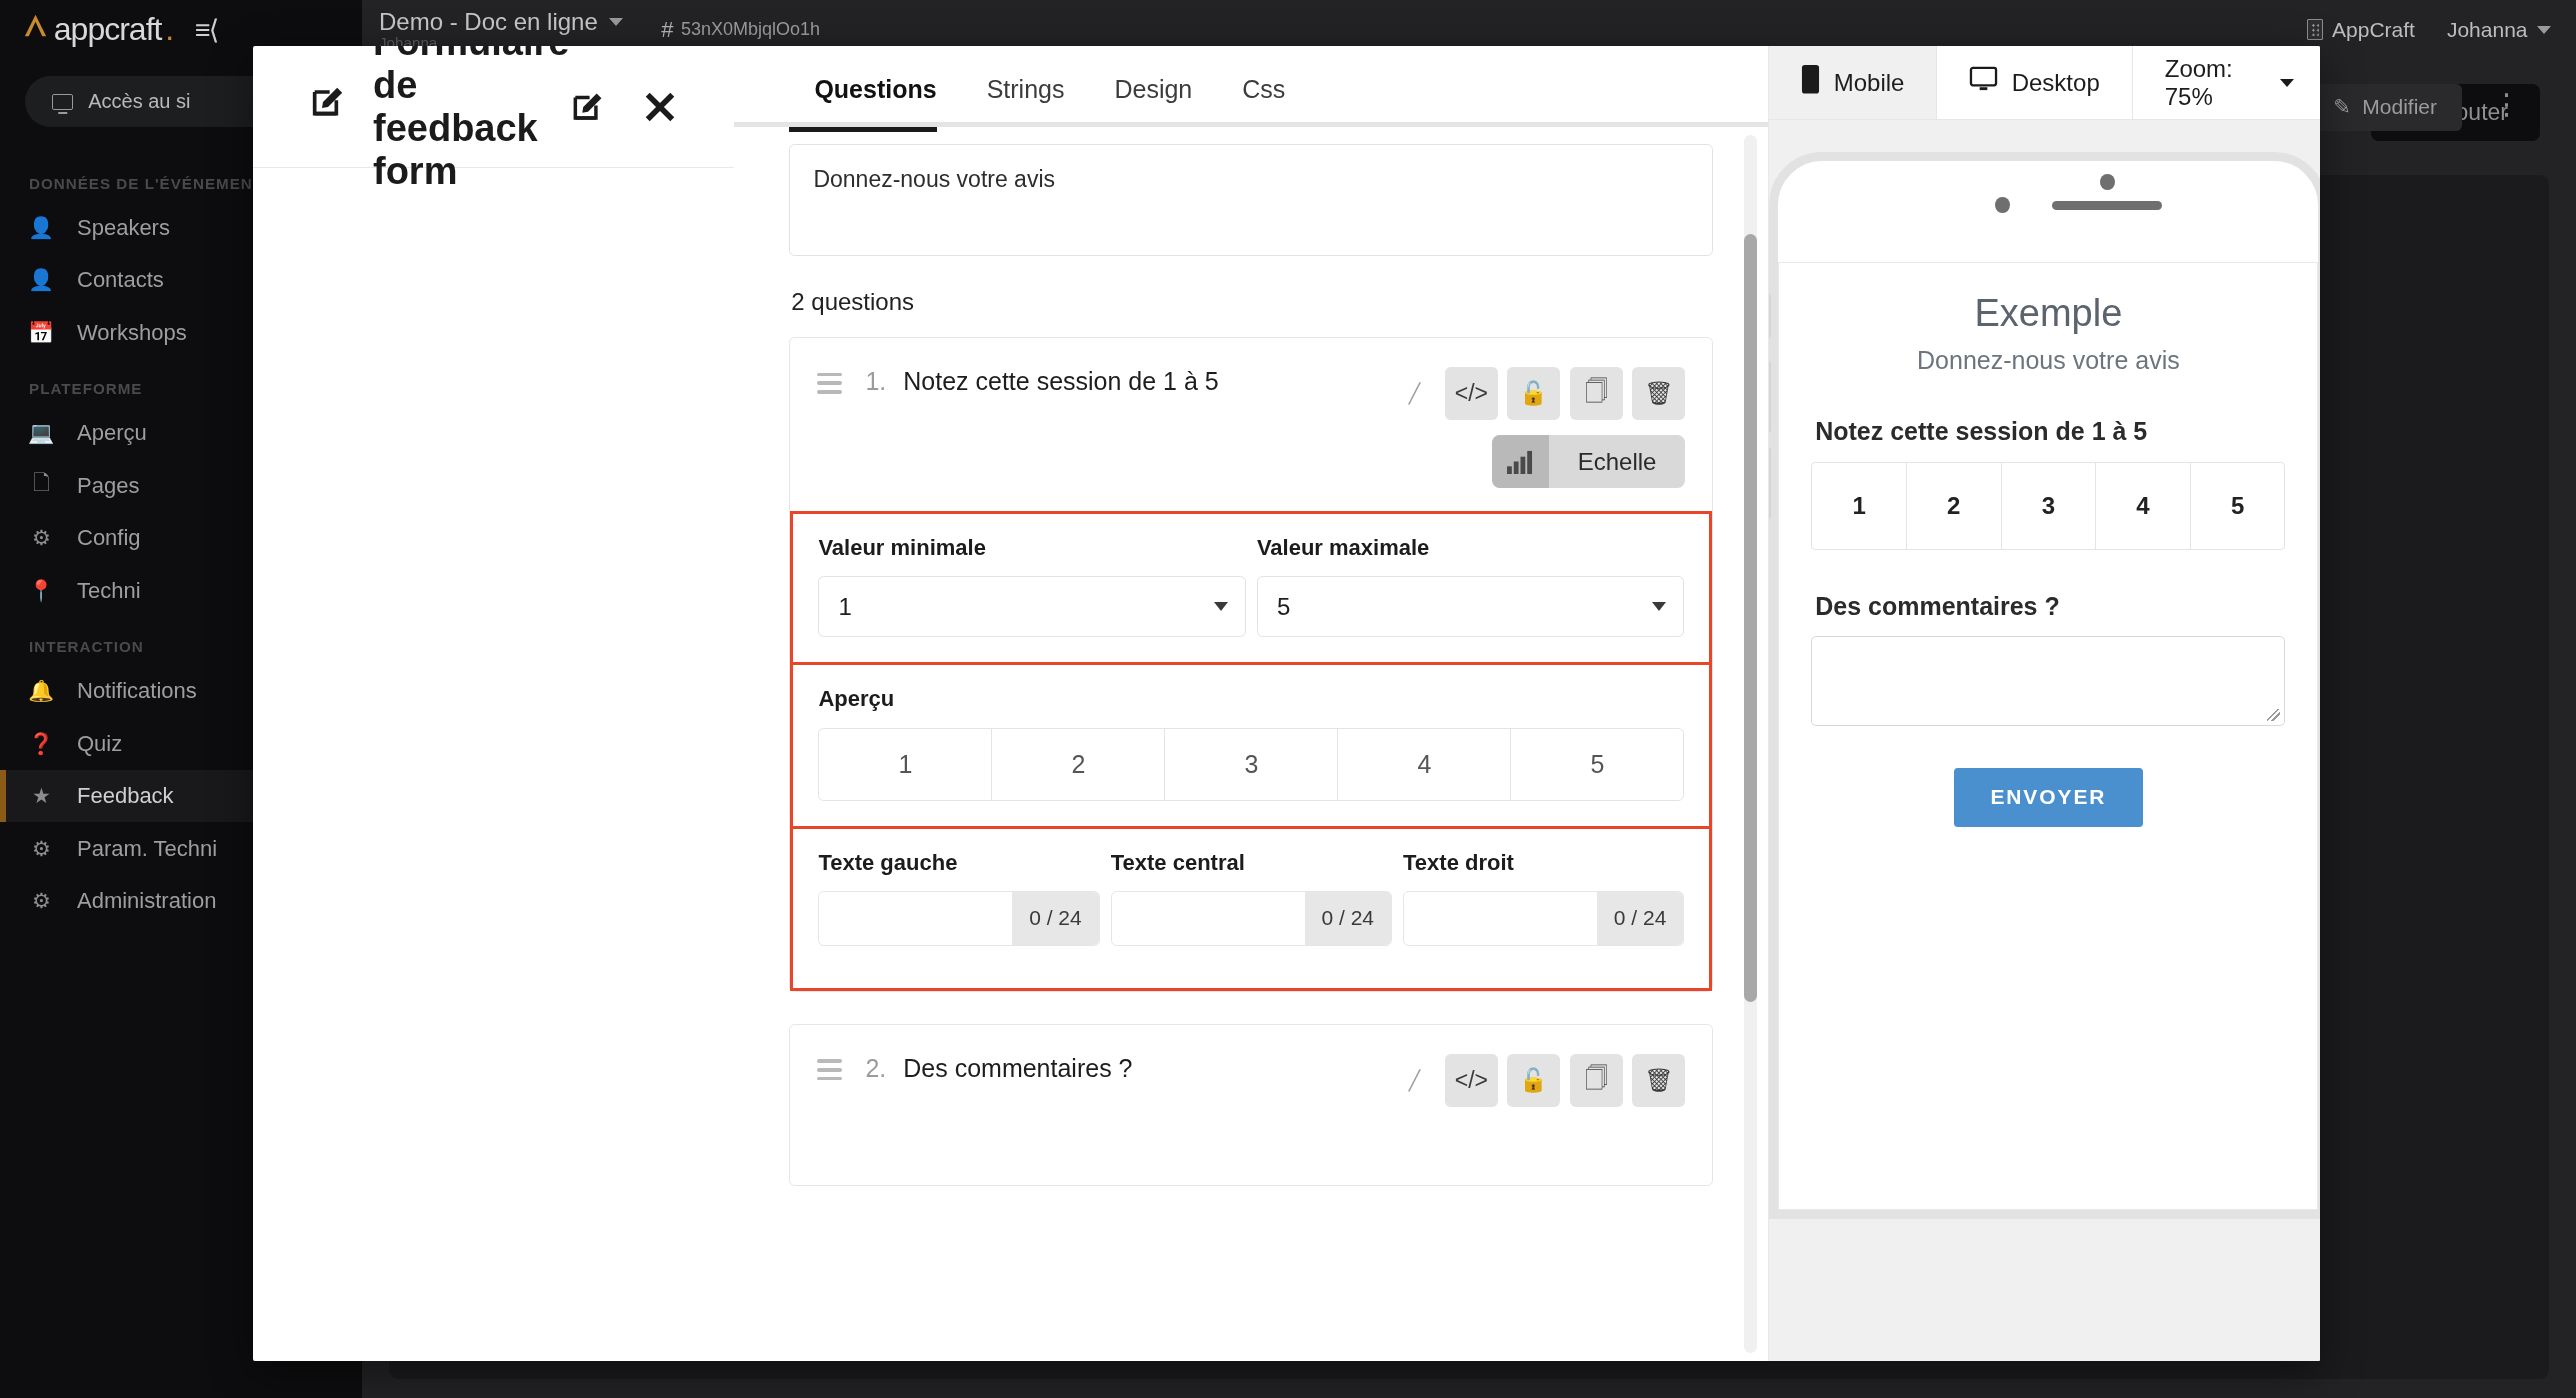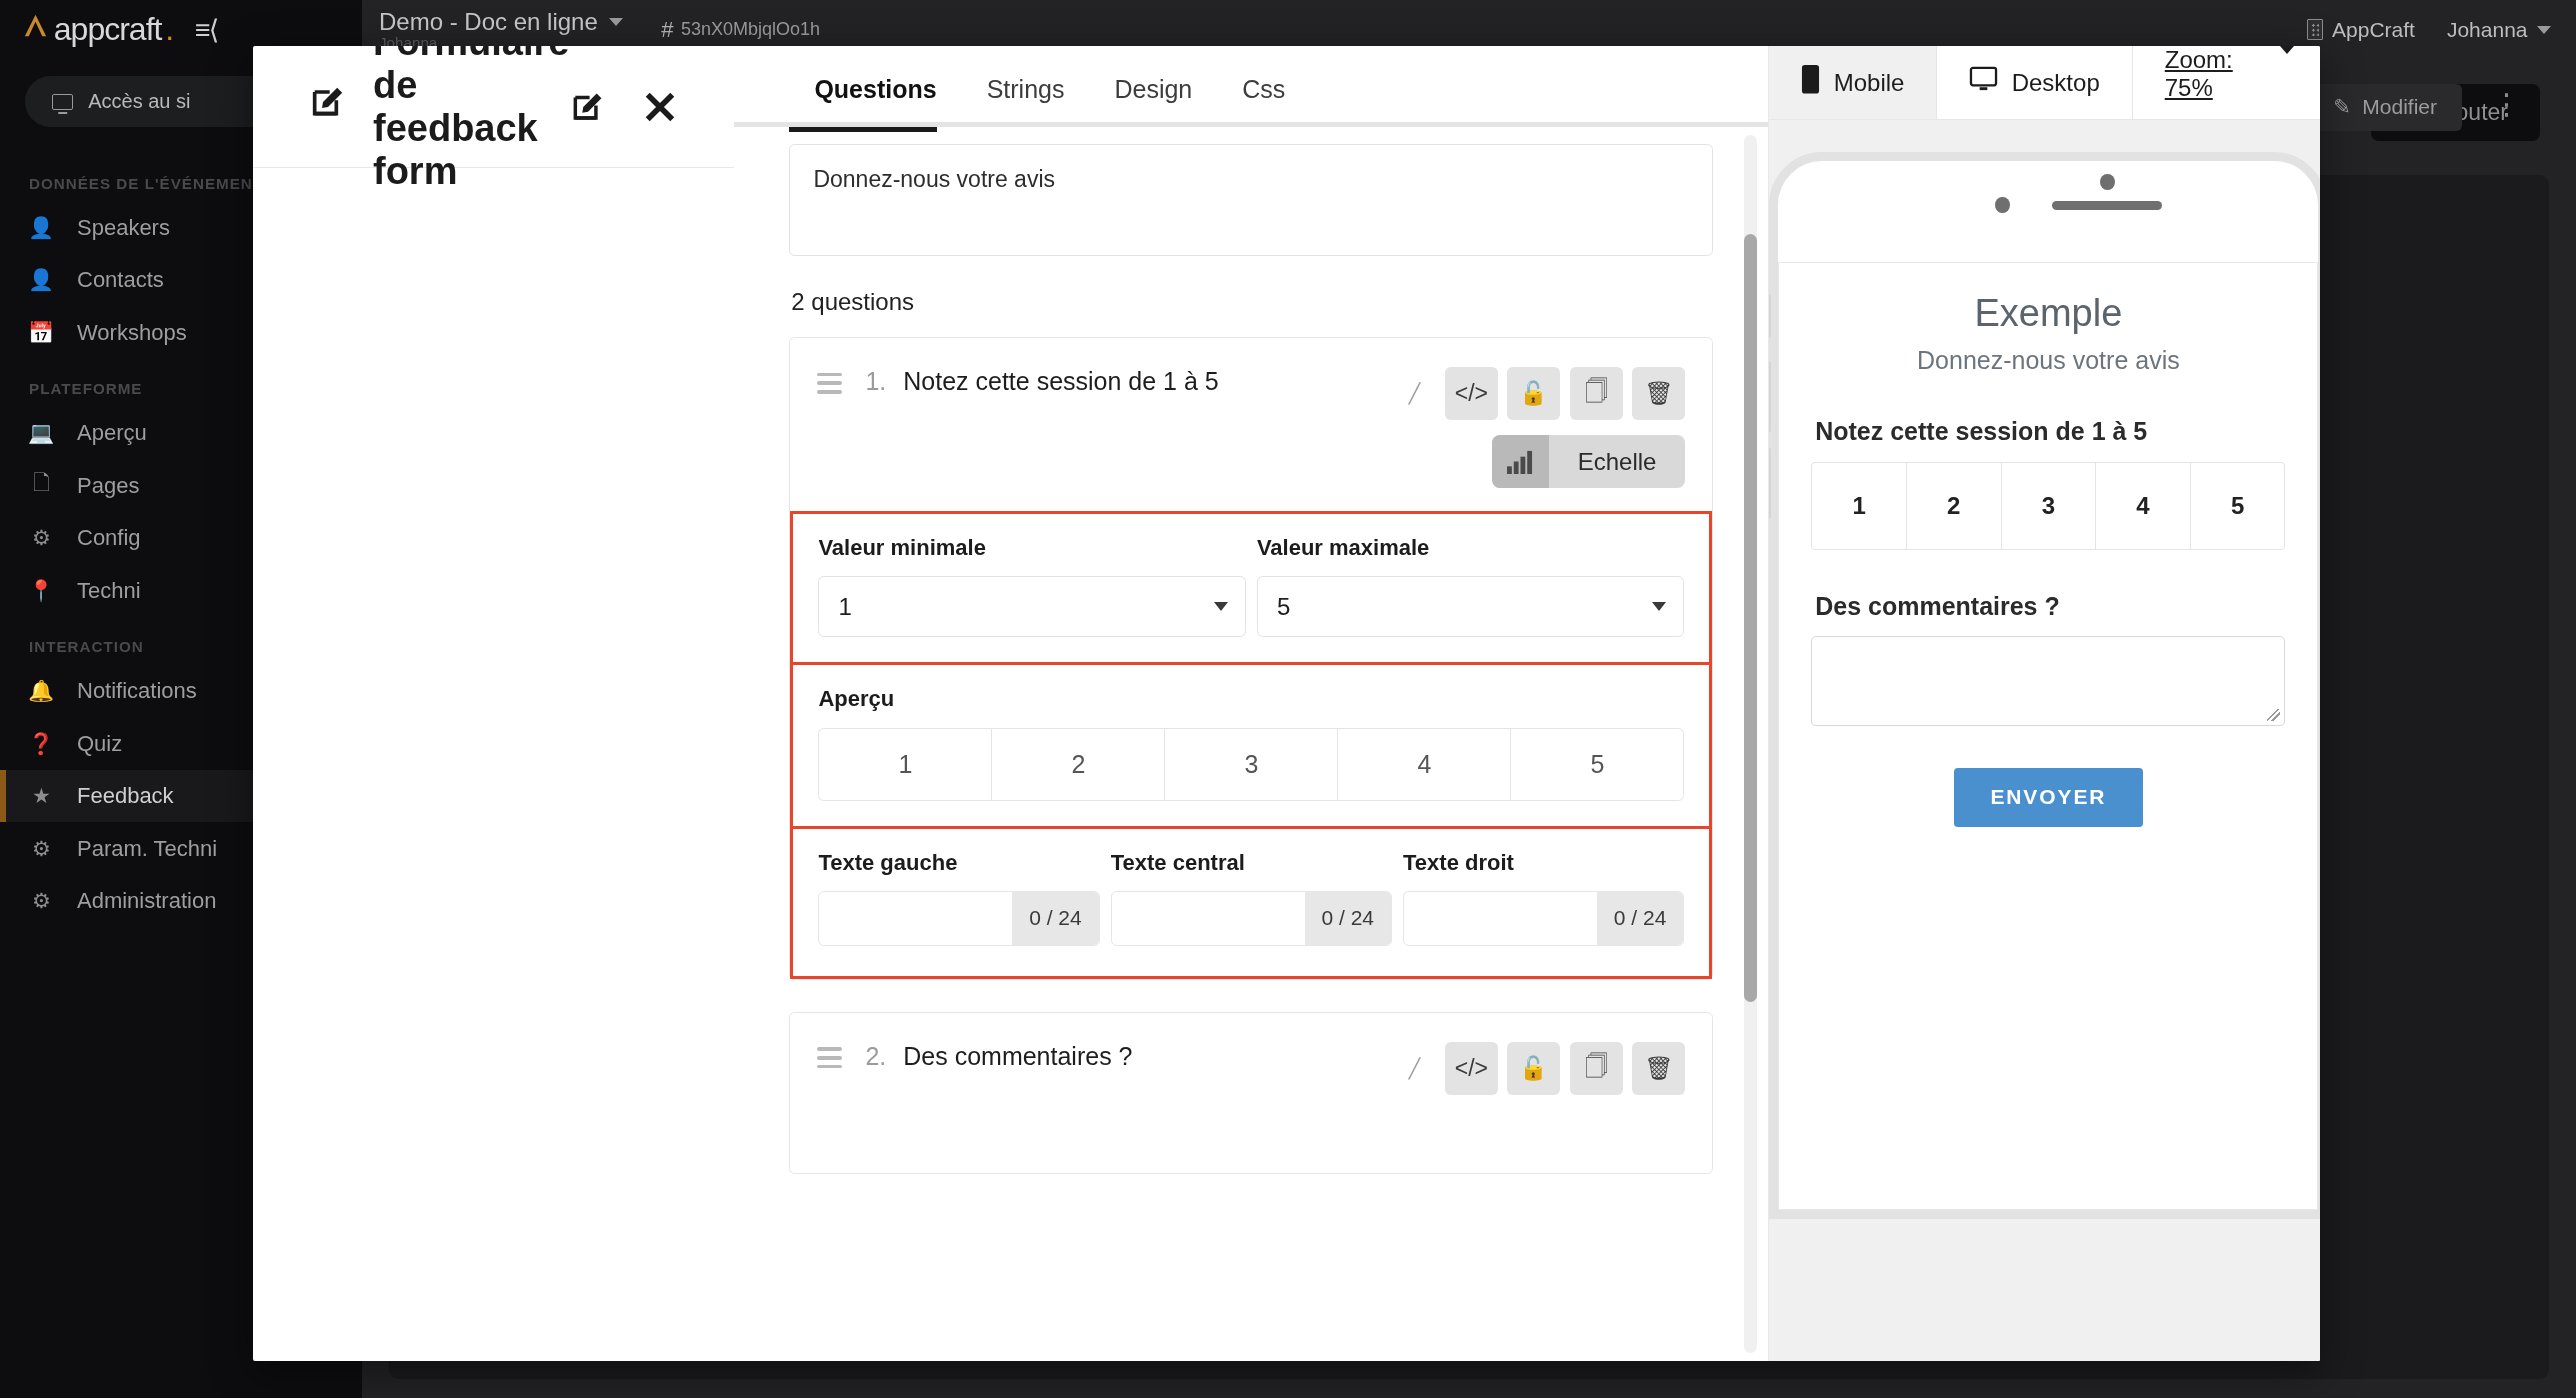--- a/index.html
+++ b/index.html
@@ -130,21 +130,21 @@
 
   
   .vscroll { position:absolute; top: 7.6px; right: 11.4px; bottom: 7.6px; width: 13.3px; background:#f0f0f0; border-radius:6.7px;}
   .vthumb { position:absolute; left:0; width:13.3px; background:#a8a8a8; border-radius:6.7px;}
 
   
   .right-pane { flex:1; display:flex; flex-direction:column; min-height:0; background:#fff;}
   .pv-tabs { display:flex; height: 74px; border-bottom: 1.9px solid #e6e6e6;}
   .pv-tab { display:flex;align-items:center;gap:13.3px; padding: 0 32px; font-size:24px; color:#1d1d1d; border-right:1.9px solid #e6e6e6;}
   .pv-tab.active { background:#f0f0f0;}
-  .pv-zoom { display:flex;align-items:flex-start;gap:35px; padding: 0 32px; font-size:24px; color:#1d1d1d; border-right:1.9px solid #e6e6e6;text-decoration:underline;}
+  .pv-zoom { display:flex;align-items:center;gap:35px; padding: 0 32px; font-size:24px; color:#1d1d1d; border-right:1.9px solid #e6e6e6;}
   .pv-stage { flex:1; background:#f0f0f0; display:flex; justify-content:center; padding-top: 32px; position:relative; overflow:hidden;}
   .phone { width: 558px; background:#fff; border: 9.5px solid #e2e2e2; border-radius: 53px 53px 0 0; height: 1067px; position:relative; }
   .phone .cam { position:absolute; width:14.3px;height:16px;border-radius:50%;background:#6f6f6f; left: 217px; top: 36px;}
   .phone .dot { position:absolute; width:14.3px;height:16px;border-radius:50%;background:#6f6f6f; left: 322px; top: 13.3px;}
   .phone .spk { position:absolute; width:110px;height:8.6px;border-radius:4.8px;background:#6f6f6f; left: 274px; top: 40px;}
   .phone .side { position:absolute; left:-13.3px; width:5.7px; background:#d5d5d5; border-radius:2.9px;}
   .phone-card { position:absolute; left: 0; right: 0; top: 101px; bottom: 0; border: 1.9px solid #e8e8e8; background:#fff; padding: 29px 32px;}
   .pv-title { text-align:center; font-size: 38px; color:#5b636c; font-weight:400; }
   .pv-sub { text-align:center; font-size: 25px; color:#6c757d; margin-top: 11.4px;}
   .pv-q { font-size: 25px; color:#2b2b2b; font-weight:700; margin: 42px 0 15.2px 3.8px;}
@@ -409,21 +409,21 @@
                   <div class="scale-cell">1</div>
                   <div class="scale-cell">2</div>
                   <div class="scale-cell">3</div>
                   <div class="scale-cell">4</div>
                   <div class="scale-cell">5</div>
                 </div>
               </div>
             </div>
 
             <div class="annot" style="border-top:none">
-              <div class="sec-body" style="padding-bottom:30px">
+              <div class="sec-body" style="padding-bottom:42px">
                 <div class="frow">
                   <div class="fcol">
                     <div class="flabel">Texte gauche</div>
                     <div class="tinput-wrap">
                       <div class="tinput"></div>
                       <div class="tcount">0 / 24</div>
                     </div>
                   </div>
                   <div class="fcol">
                     <div class="flabel">Texte central</div>

